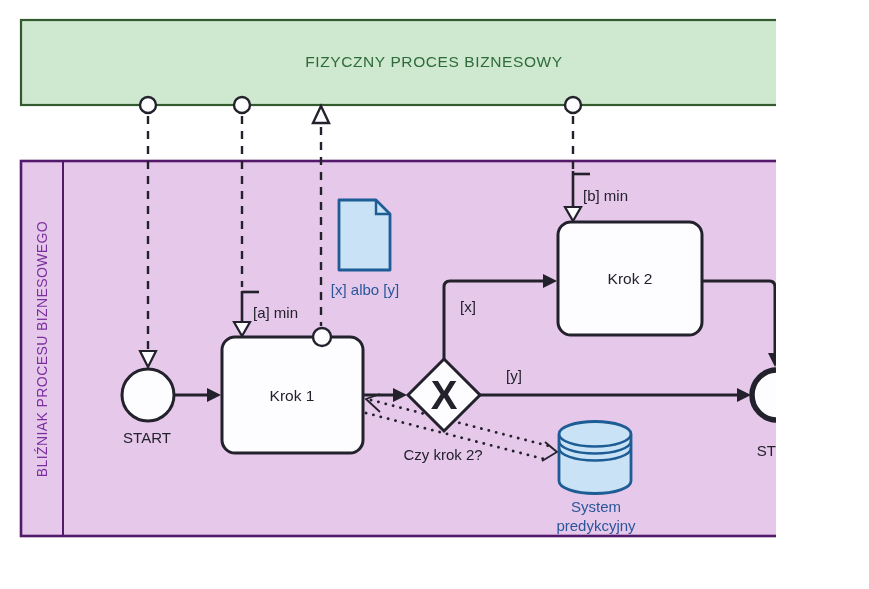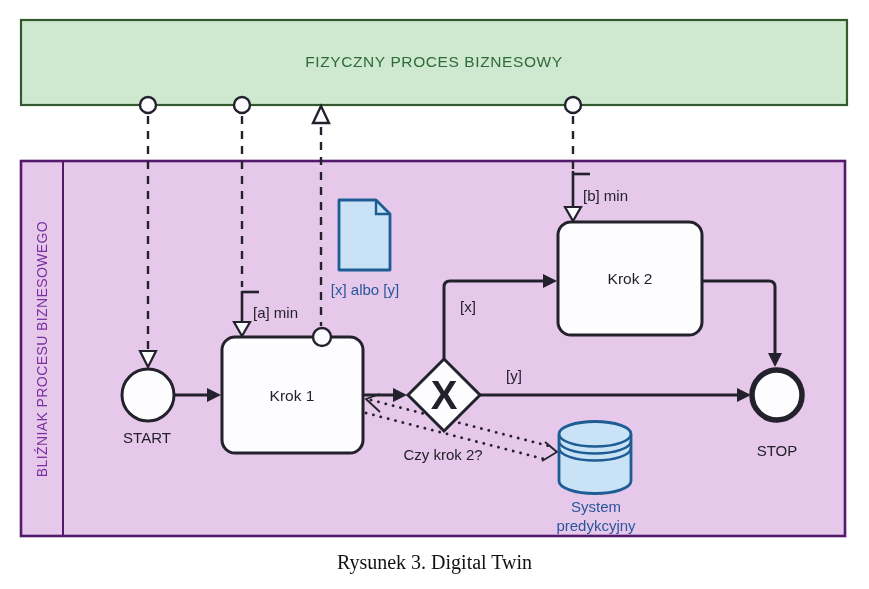--- a/index.html
+++ b/index.html
@@ -1,17 +1,17 @@
 <!DOCTYPE html>
 <html style="--bg: #ffffff; --green_fill: #cfe8d0; --green_stroke: #33592e; --green_text: #2e6b3a; --purple_fill: #e5c8ea; --purple_stroke: #53196b; --purple_text: #7b2f9e; --ink: #23212c; --node_fill: #fdfdff; --blue_fill: #c9e2f6; --blue_stroke: #1d5c94; --blue_text: #2b579a; --caption_text: #111111;"><head>
 <meta charset="utf-8">
 <style>
   html,body { margin:0; padding:0; background:#fff; }
   .figure {
-    position:relative; width:869px; height:589px; background:var(--bg,#fff);
+    position:relative; width:776px; height:589px; background:var(--bg,#fff);
     font-family:"Liberation Sans", sans-serif; overflow:hidden;
   }
   svg { display:block; }
   svg text { font-family:"Liberation Sans", sans-serif; }
 
   
   .green-pool  { fill:var(--green_fill);  stroke:var(--green_stroke);  stroke-width:2.2; }
   .green-title { fill:var(--green_text); font-size:15.5px; letter-spacing:.6px; }
   .purple-pool { fill:var(--purple_fill); stroke:var(--purple_stroke); stroke-width:2.6; }
   .purple-div  { stroke:var(--purple_stroke); stroke-width:2; }
@@ -154,14 +154,13 @@
     <g>
       <path class="blue-shape" d="M559,434 a36,12.5 0 0 1 72,0 L631,481 a36,12.5 0 0 1 -72,0 Z"></path>
       <path class="blue-line" d="M559,434 a36,12.5 0 0 0 72,0"></path>
       <path class="blue-line" d="M559,441 a36,12.5 0 0 0 72,0"></path>
       <path class="blue-line" d="M559,448 a36,12.5 0 0 0 72,0"></path>
       <text class="blue-lbl" x="596" y="512" text-anchor="middle">System</text>
       <text class="blue-lbl" x="596" y="531" text-anchor="middle">predykcyjny</text>
     </g>
   </svg>
 
-  <div class="caption">Rysunek 3. Digital Twin</div>
 </div>
 
 </body></html>

